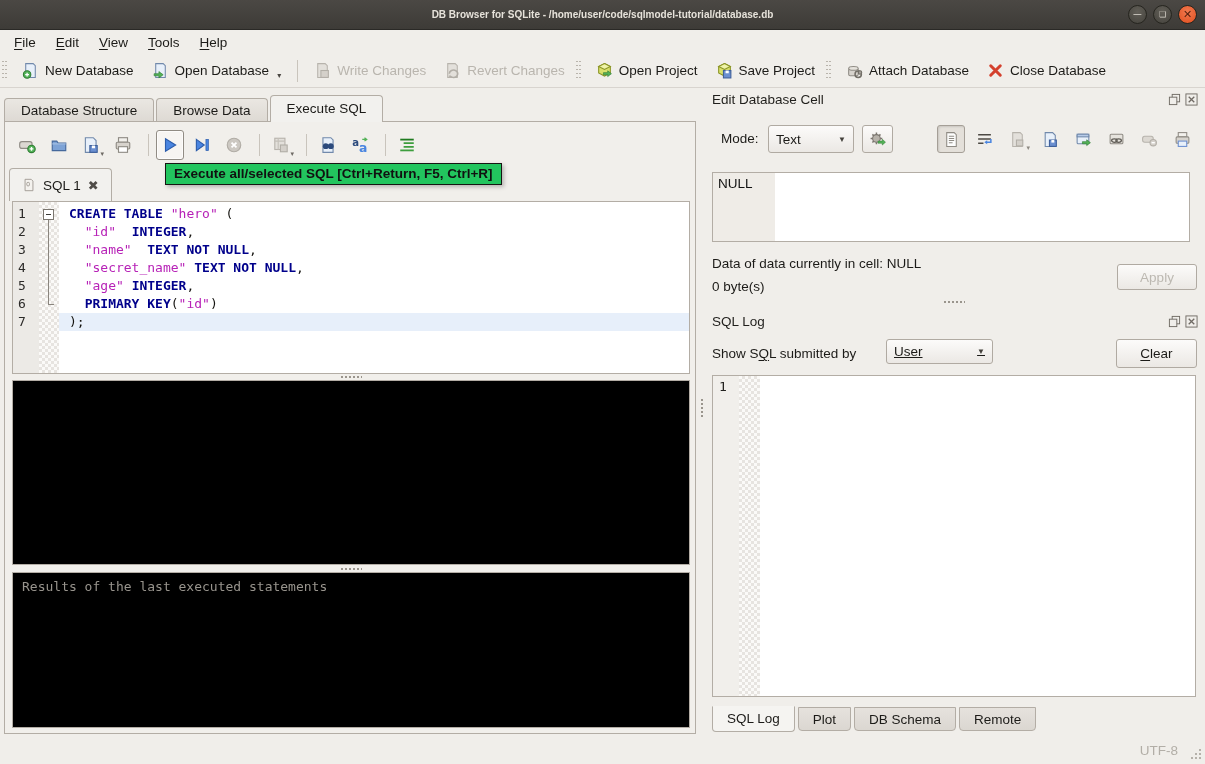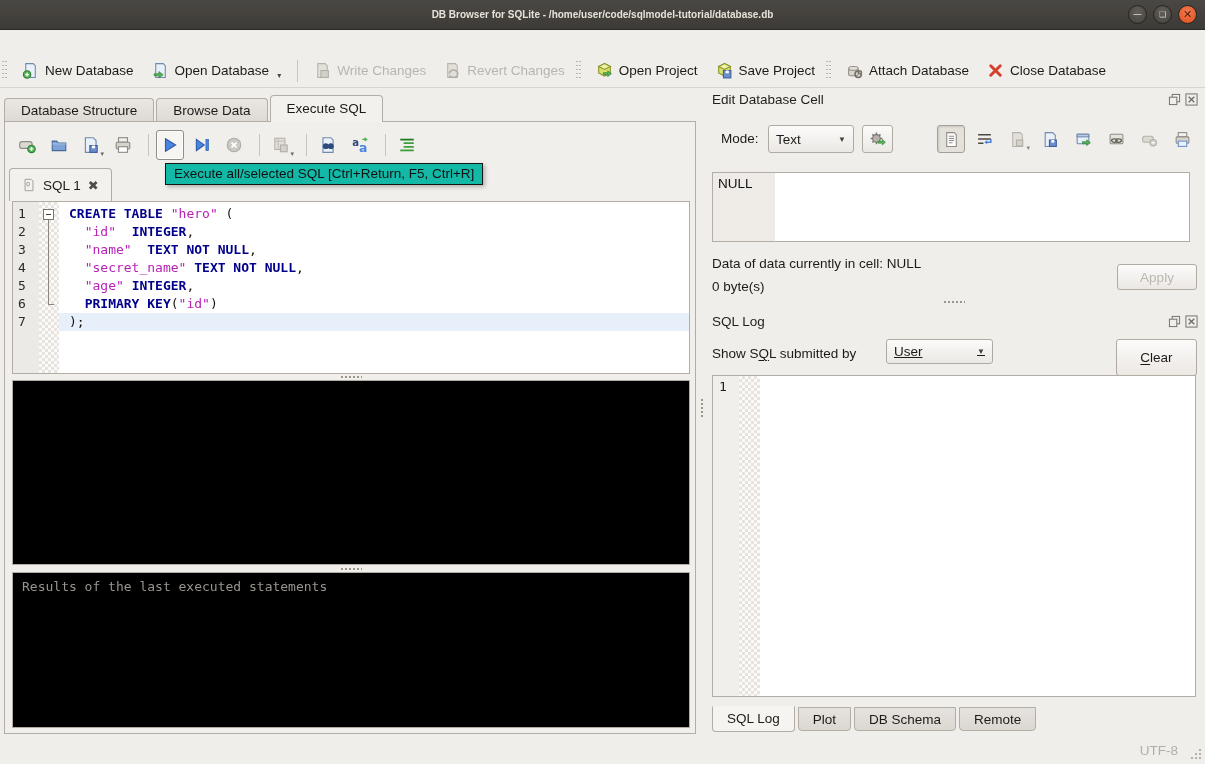--- a/index.html
+++ b/index.html
@@ -54,22 +54,22 @@
 
   
   .sqltoolbar { position:absolute; left:8px; top:5px; height:36px; display:flex; align-items:center; }
   .tbtn { width:28px; height:30px; display:flex; align-items:center; justify-content:center;
     border:1px solid transparent; border-radius:3px; margin-right:4px; cursor:pointer; position:relative; }
   .tbtn svg { width:18px; height:18px; }
   .tbtn.hovered { border:1px solid #918c84; background:#f7f5f2; box-shadow:inset 0 0 0 1px #fdfcfb; }
   .tbtn.disabled { cursor:default; }
   .tbtn .mini-caret { position:absolute; right:0px; bottom:1px; font-size:7px; color:#6e6a64; }
 
-  .tooltip { position:absolute; left:160px; top:41px; z-index:20; background:#14b8a6; border:1px solid #161613;
-    padding:2px 8px 3px 8px; font-size:13.5px; color:#111; box-shadow:2px 2px 4px rgba(0,0,0,.25); white-space:nowrap; }
+  .tooltip { position:absolute; left:160px; top:41px; z-index:20; background:#22c55e; border:1px solid #161613;
+    padding:2px 8px 3px 8px; font-size:13.5px; color:#111; box-shadow:2px 2px 4px rgba(0,0,0,.25); white-space:nowrap;font-weight:bold; }
 
   
   .sqltabs { position:absolute; left:4px; top:46px; height:33px; display:flex; }
   .sqltab { display:flex; align-items:center; gap:7px; padding:0 12px; border:1px solid #b3ada5; border-bottom:none;
     border-radius:4px 4px 0 0; background:#f2f1ee; height:33px; cursor:pointer; }
   .sqltab .closex { color:#4f4c47; font-weight:bold; font-size:13px; cursor:pointer; }
 
   
   .editor { position:absolute; left:7px; top:79px; width:678px; height:173px; background:#fff;
     border:1px solid #b3ada5; overflow:hidden; font-family:"DejaVu Sans Mono",monospace; }
@@ -167,20 +167,27 @@
         </div>
       <div class="wbtn max">
           <span>❏</span>
         </div>
       <div class="wbtn close">
           <span>✕</span>
         </div>
     </div>
   </div>
 
+  <div class="menubar">
+    <div class="mitem"><span class="mn">F</span><span>ile</span></div>
+    <div class="mitem"><span class="mn">E</span><span>dit</span></div>
+    <div class="mitem"><span class="mn">V</span><span>iew</span></div>
+    <div class="mitem"><span class="mn">T</span><span>ools</span></div>
+    <div class="mitem"><span class="mn">H</span><span>elp</span></div>
+  </div>
 
   <div class="toolbar">
     <div class="thandle"></div>
 
     <div class="titem">
       <svg class="ic" viewBox="0 0 16 16">
         <path d="M3.5 1.5h7l2 2v11h-9z" fill="#e8f0fa" stroke="#7189ab"></path>
         <circle cx="4.8" cy="11.8" r="3.5" fill="#53b257" stroke="#2f7d33"></circle>
         <path d="M4.8 10v3.6M3 11.8h3.6" stroke="#fff" stroke-width="1.2"></path>
       </svg>
@@ -538,21 +545,21 @@
           <rect x="1" y="1" width="12" height="12" fill="none" stroke="#6f6a64"></rect>
           <path d="M4 4l6 6M10 4l-6 6" stroke="#6f6a64" stroke-width="1.4"></path>
         </svg>
       </div>
 
       <span class="label" style="position:absolute; left:7px; top:258px;"><span>Show S</span><span class="mn">Q</span><span>L submitted by</span></span>
       <div class="combo" style="left:181px; top:251px; width:107px; height:25px;text-decoration:underline;">
         <span>User</span>
         <span class="arr">▼</span>
       </div>
-      <div class="btn" style="left:411px; top:251px; width:81px; height:37px;">
+      <div class="btn" style="left:411px; top:251px; width:81px; height:29px;">
         <span><span class="mn">C</span><span>lear</span></span>
       </div>
 
       <div class="logbox">
         <div class="lognum-bg"></div>
         <div class="logfold-bg"></div>
         <span class="lognum">1</span>
       </div>
 
       <div class="btabs">

